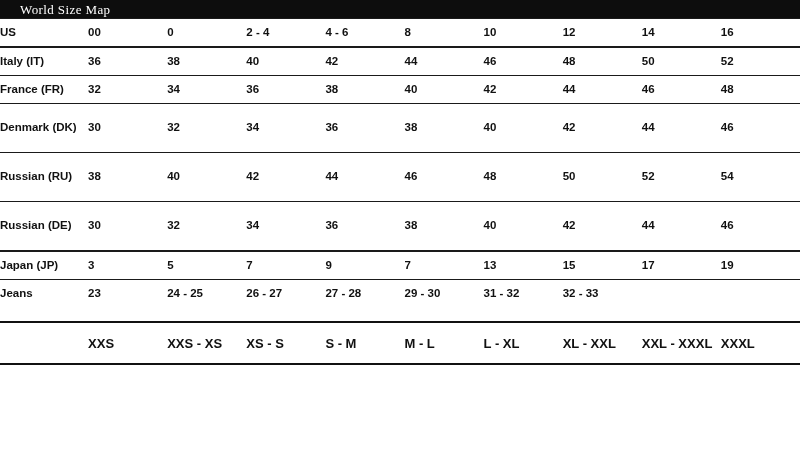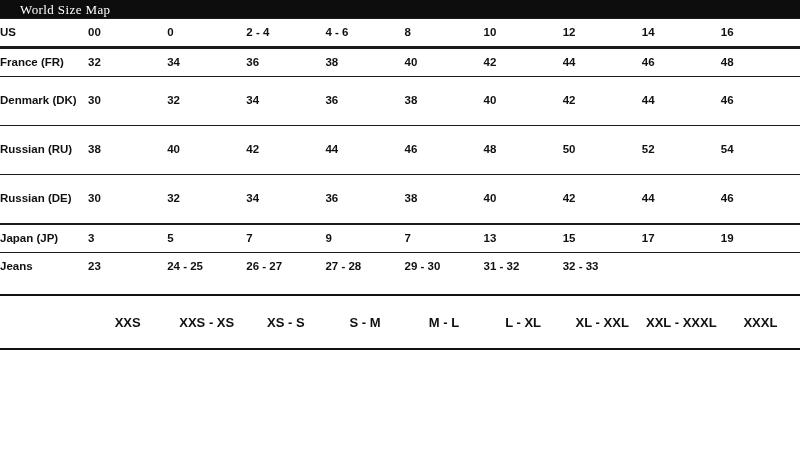--- a/index.html
+++ b/index.html
@@ -80,23 +80,23 @@
   
   table.footer-table {
     width: 100%;
     border-collapse: collapse;
     table-layout: fixed;
   }
   table.footer-table td {
     font-size: 13px;
     font-weight: bold;
     color: #111111;
-    height: 52px;
+    height: 40px;
     vertical-align: middle;
-    text-align: center;
+    text-align: left;
     padding: 0;
     margin-top: 33px;
   }
   td.fspacer { width: 88px; }
 </style>
 </head>
 <body>
 
 <div class="page">
 
@@ -138,20 +138,32 @@
             <div class="hr-thin"></div>
           </td>
         </tr>
 
       <tr>
           <td colspan="10" style="height:1px;padding:0">
             <div class="hr-thin"></div>
           </td>
         </tr>
 
+      <tr class="datarow">
+        <td class="region">Italy (IT)</td>
+        <td class="val">36</td>
+        <td class="val">38</td>
+        <td class="val">40</td>
+        <td class="val">42</td>
+        <td class="val">44</td>
+        <td class="val">46</td>
+        <td class="val">48</td>
+        <td class="val">50</td>
+        <td class="val">52</td>
+      </tr>
       <tr>
           <td colspan="10" style="height:1px;padding:0">
             <div class="hr-thin"></div>
           </td>
         </tr>
 
       <tr class="datarow">
         <td class="region">France (FR)</td>
         <td class="val">32</td>
         <td class="val">34</td>

